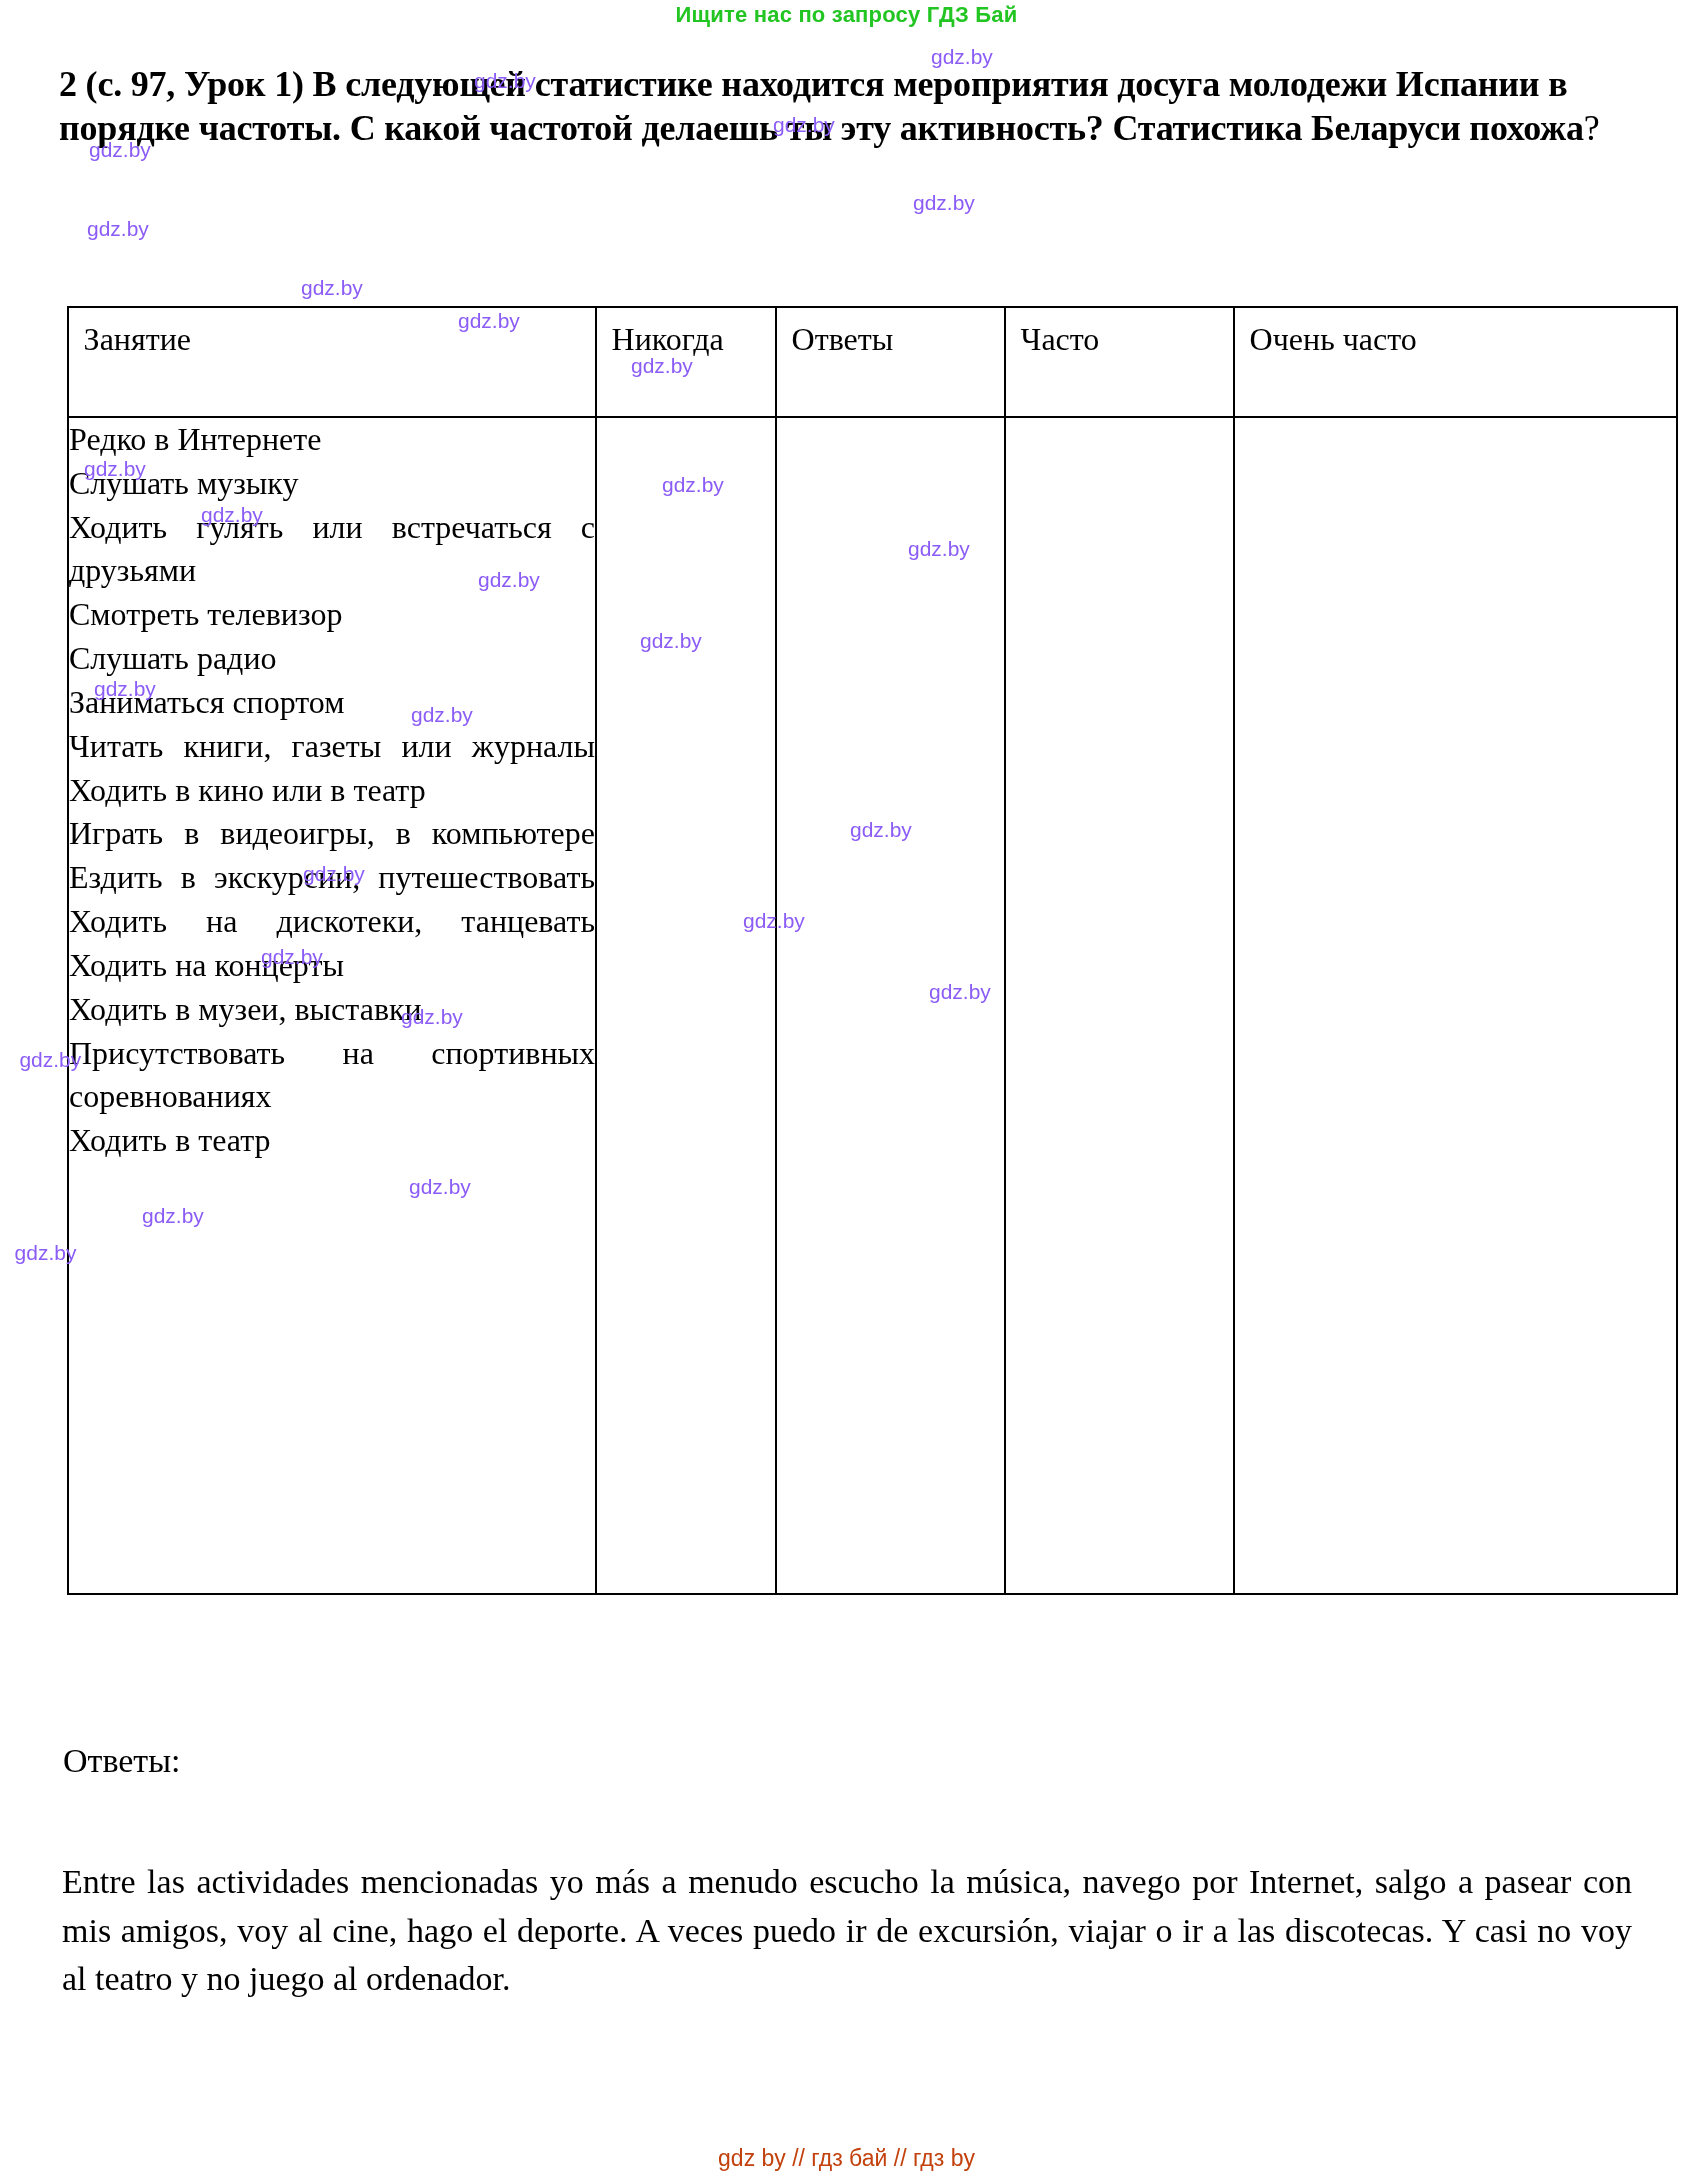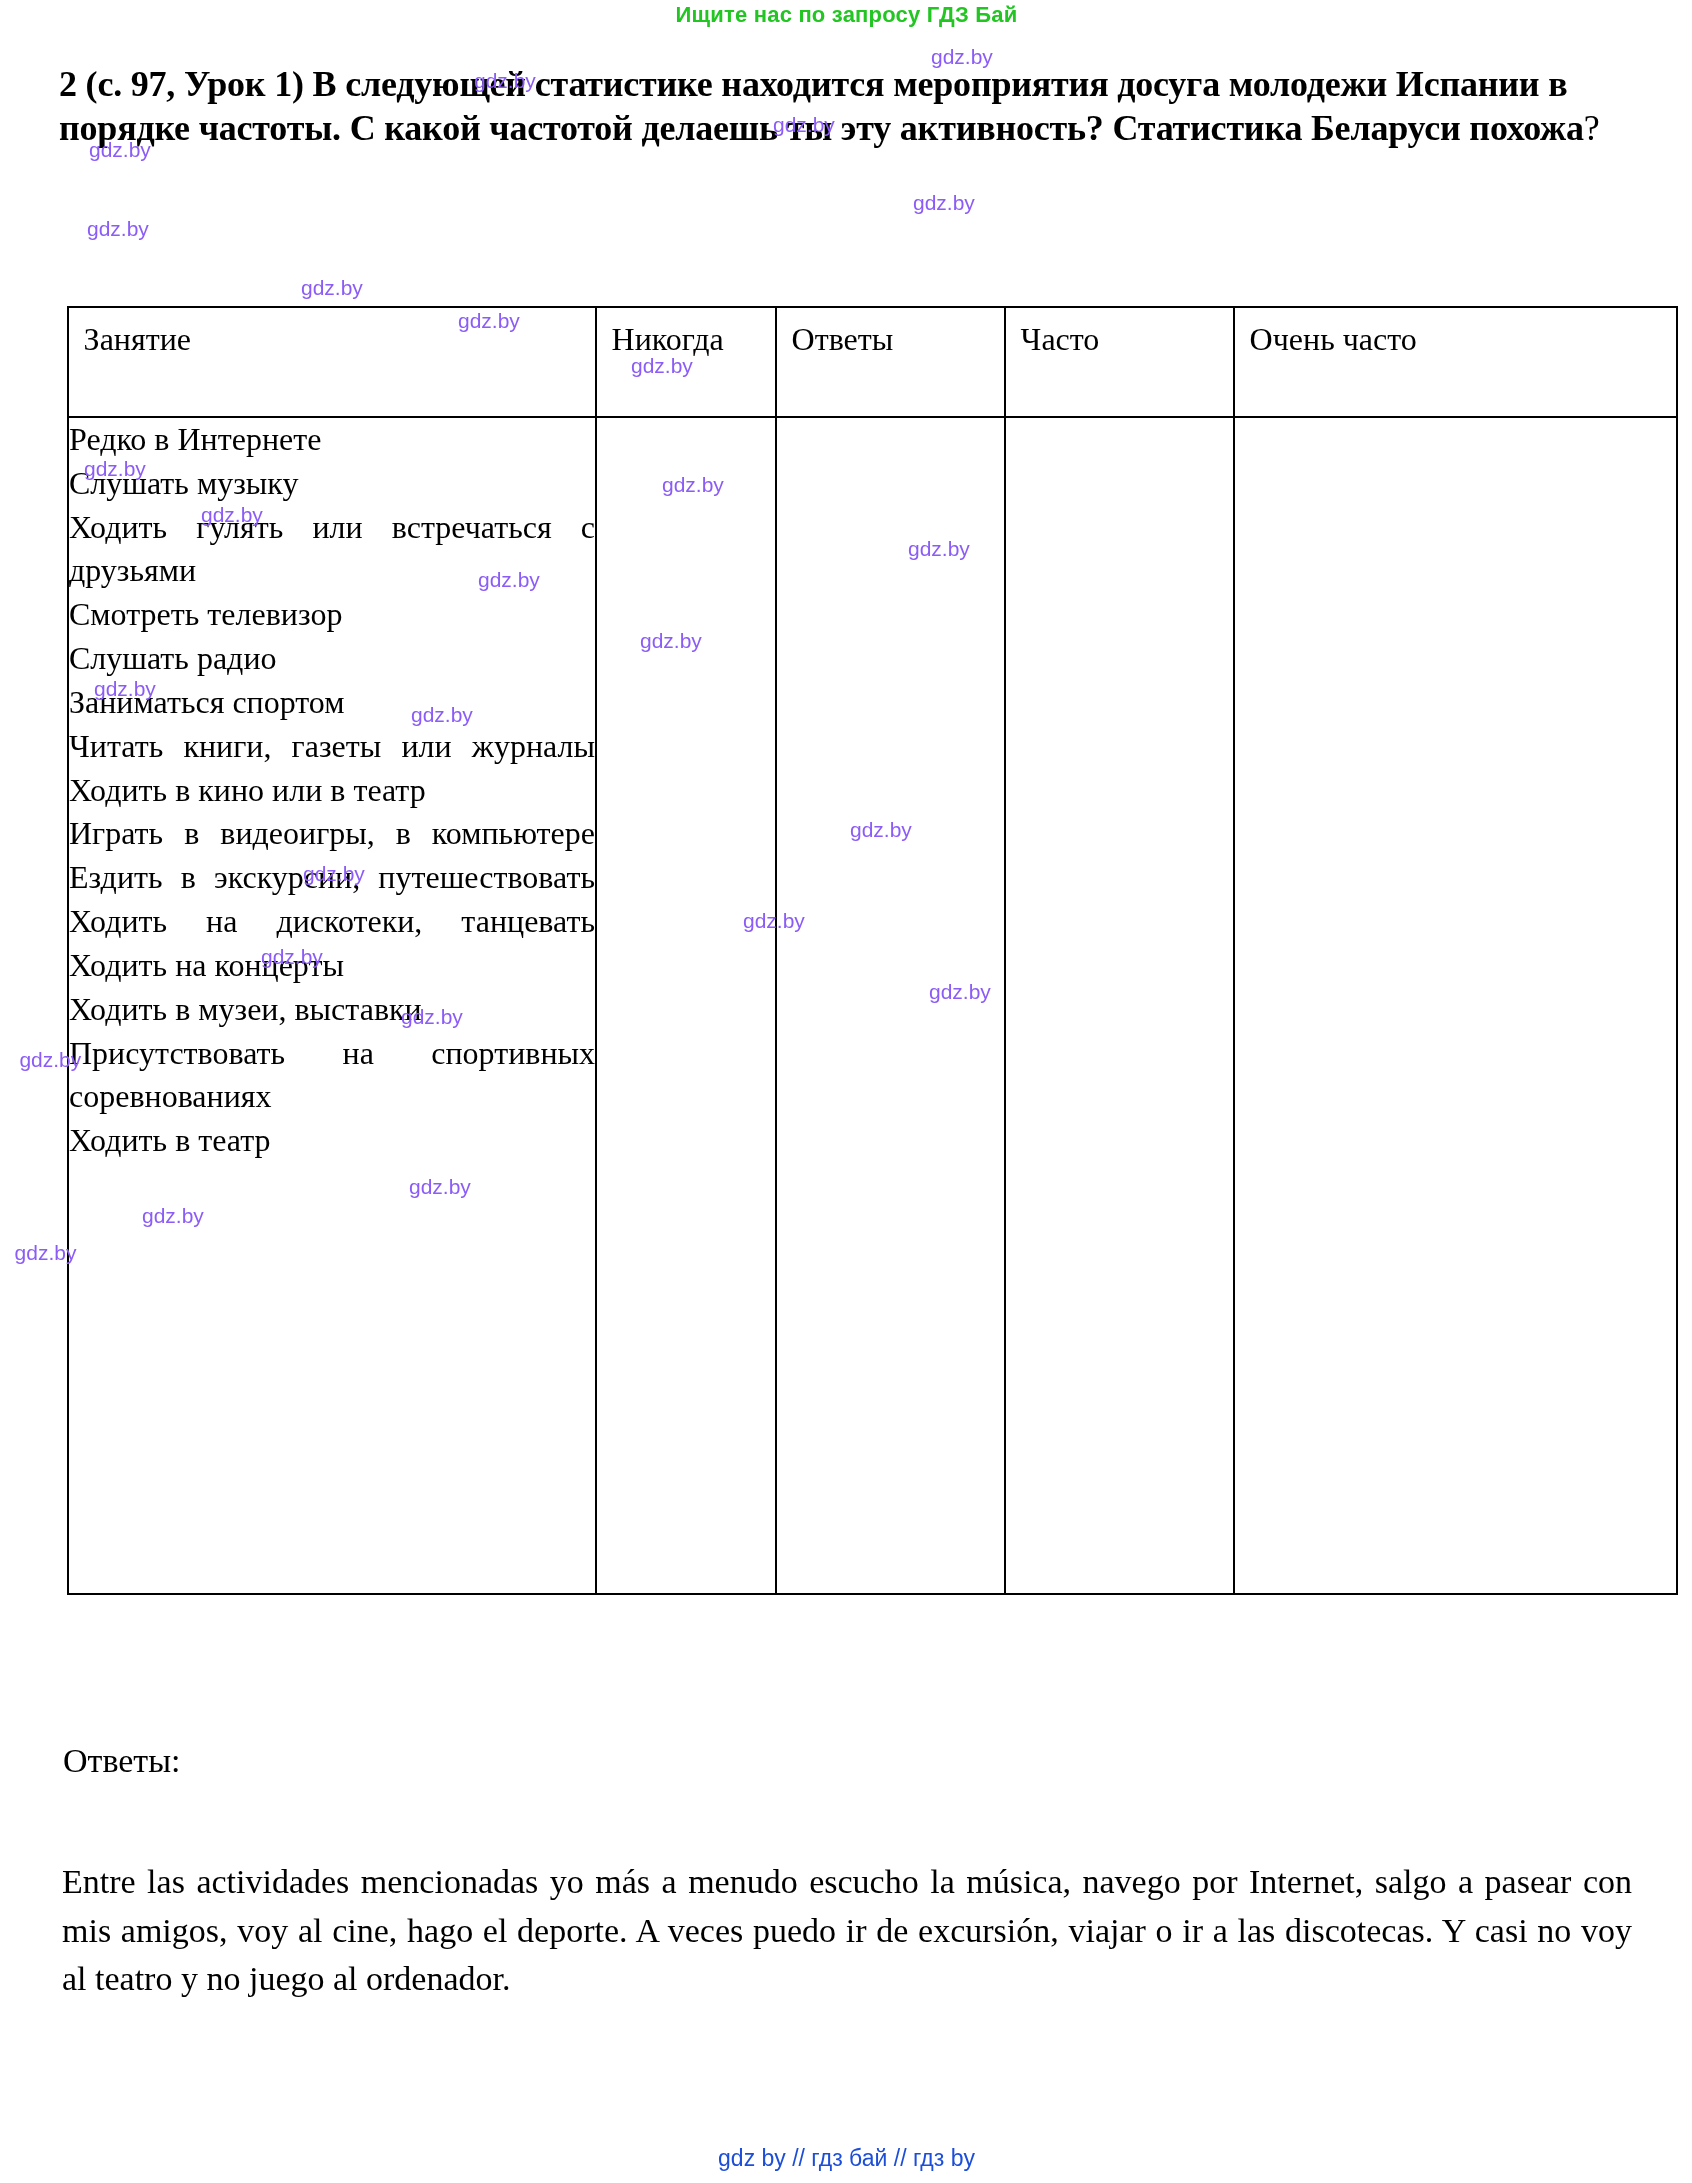--- a/index.html
+++ b/index.html
@@ -192,21 +192,21 @@
         <td class="col-often"></td>
         <td class="col-veryoften"></td>
       </tr>
     </tbody>
   </table>
 
   <div id="answers-label">Ответы:</div>
 
   <div id="answer-text">Entre las actividades mencionadas yo más a menudo escucho la música, navego por Internet, salgo a pasear con mis amigos, voy al cine, hago el deporte. A veces puedo ir de excursión, viajar o ir a las discotecas. Y casi no voy al teatro y no juego al ordenador.</div>
 
-  <div id="page-footer" style="color: #1d4ed8;">gdz by  //  гдз бай  //  гдз by</div>
+  <div id="page-footer" style="color: #c2410c;">gdz by  //  гдз бай  //  гдз by</div>
 
   <div id="watermark-layer">
       <div class="wm" style="left: 89px; top: 138px;">gdz.by</div>
       <div class="wm" style="left: 931px; top: 45px;">gdz.by</div>
       <div class="wm" style="left: 474px; top: 69px;">gdz.by</div>
       <div class="wm" style="left: 773px; top: 113px;">gdz.by</div>
       <div class="wm" style="left: 87px; top: 217px;">gdz.by</div>
       <div class="wm" style="left: 913px; top: 191px;">gdz.by</div>
       <div class="wm" style="left: 301px; top: 276px;">gdz.by</div>
       <div class="wm" style="left: 458px; top: 309px;">gdz.by</div>

